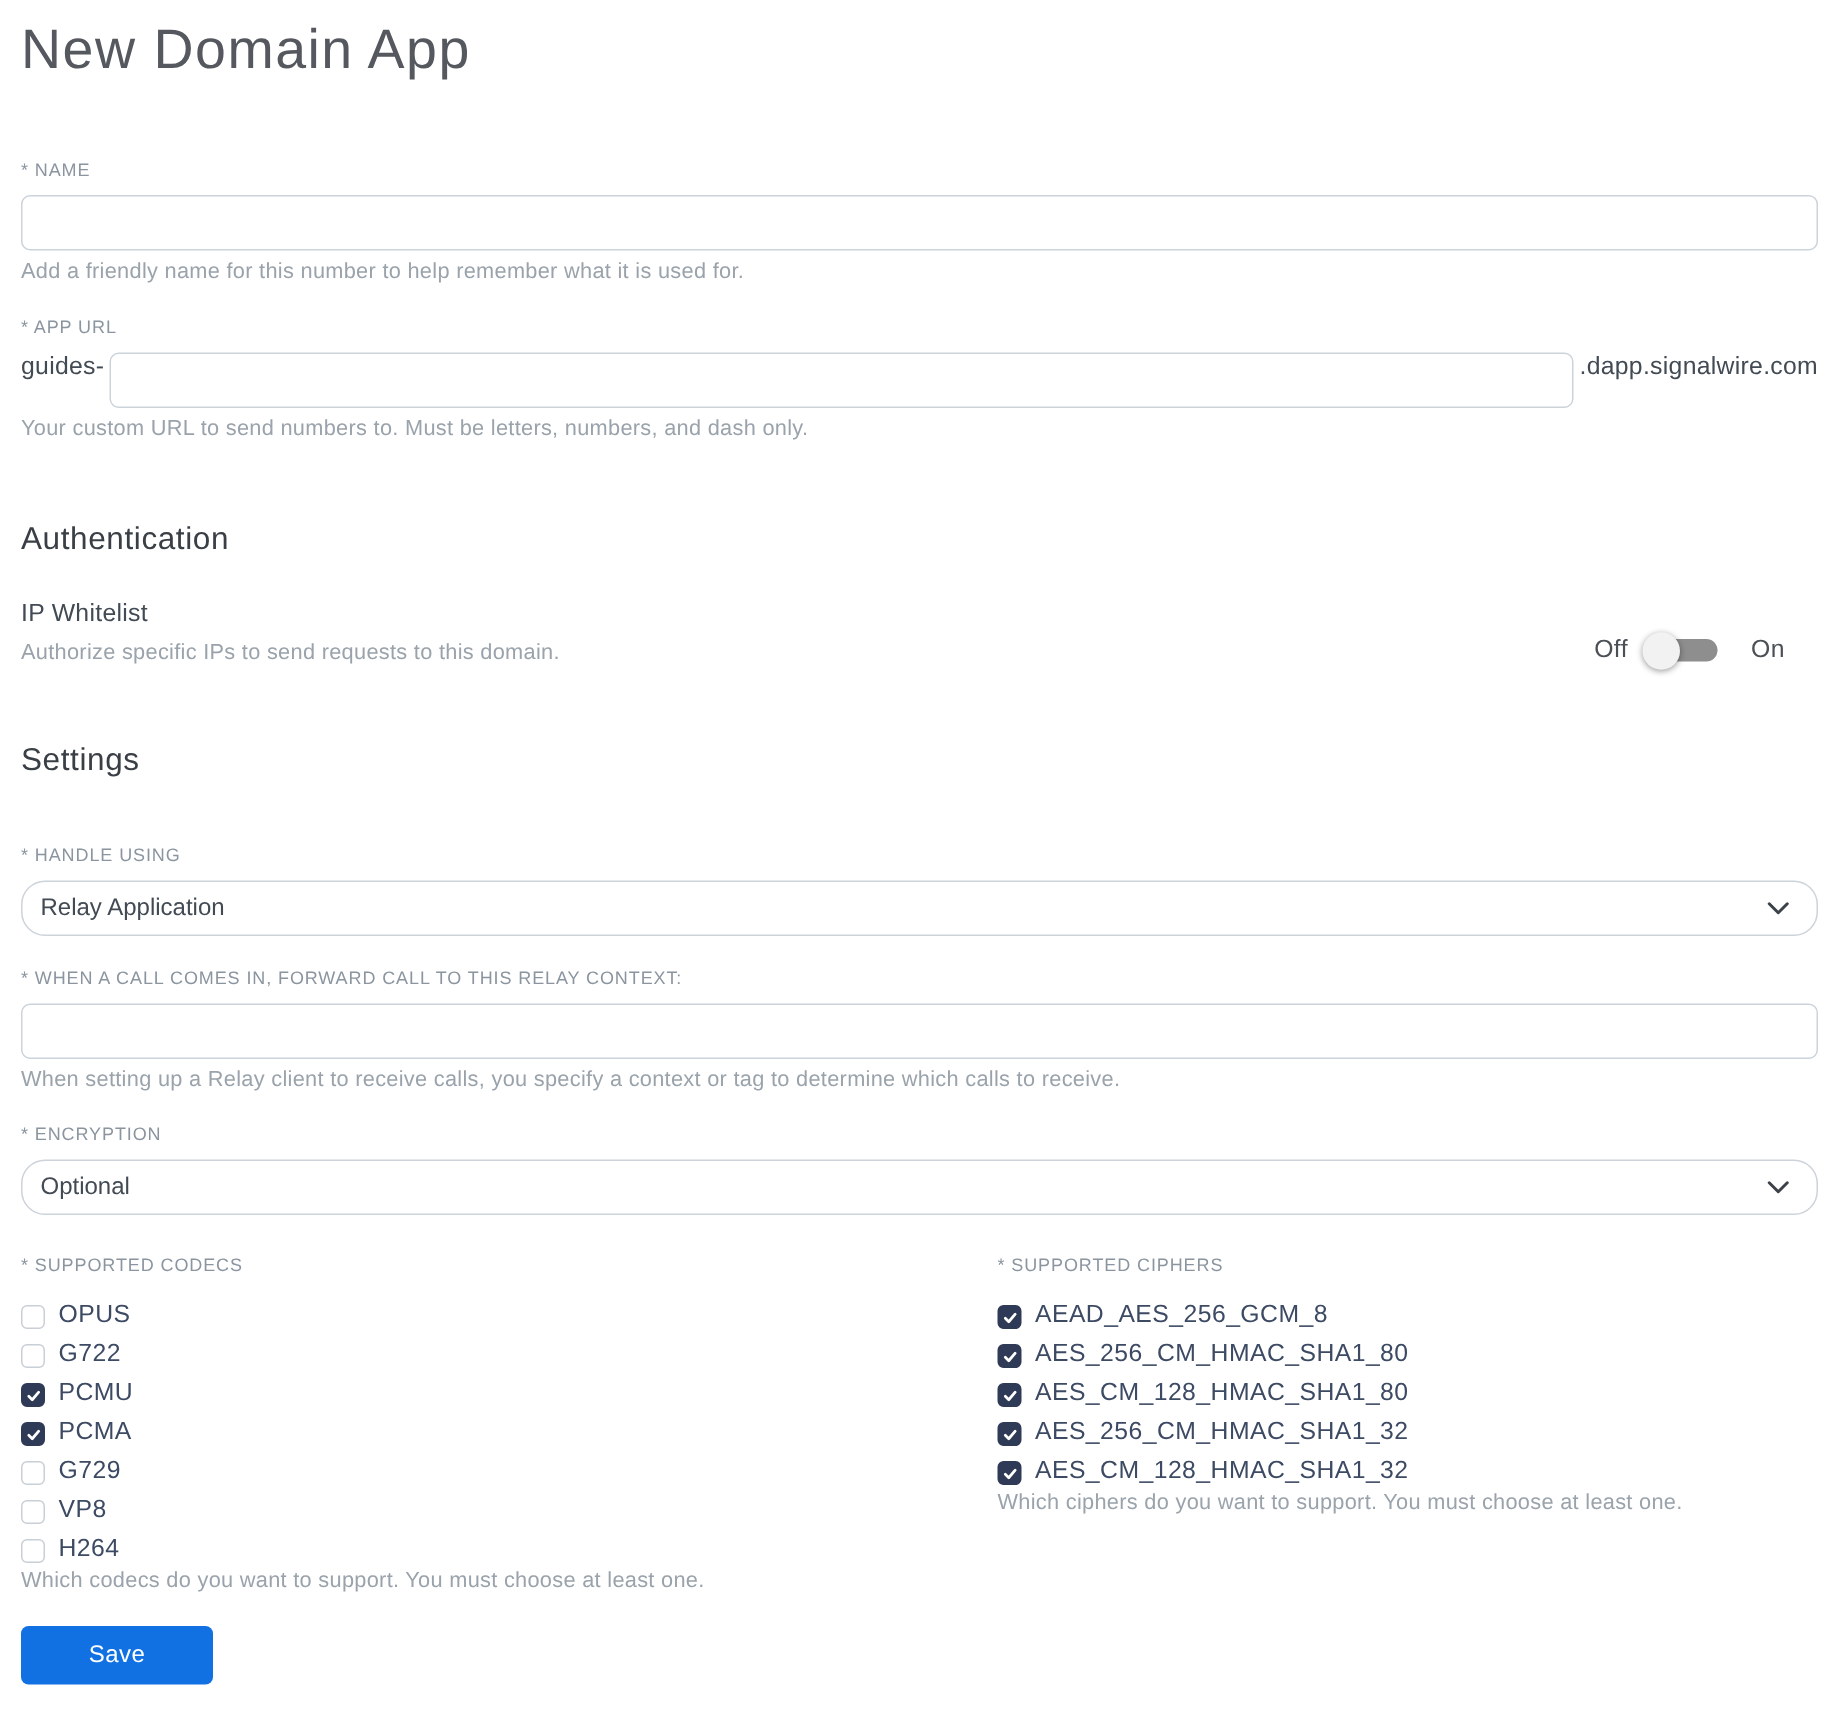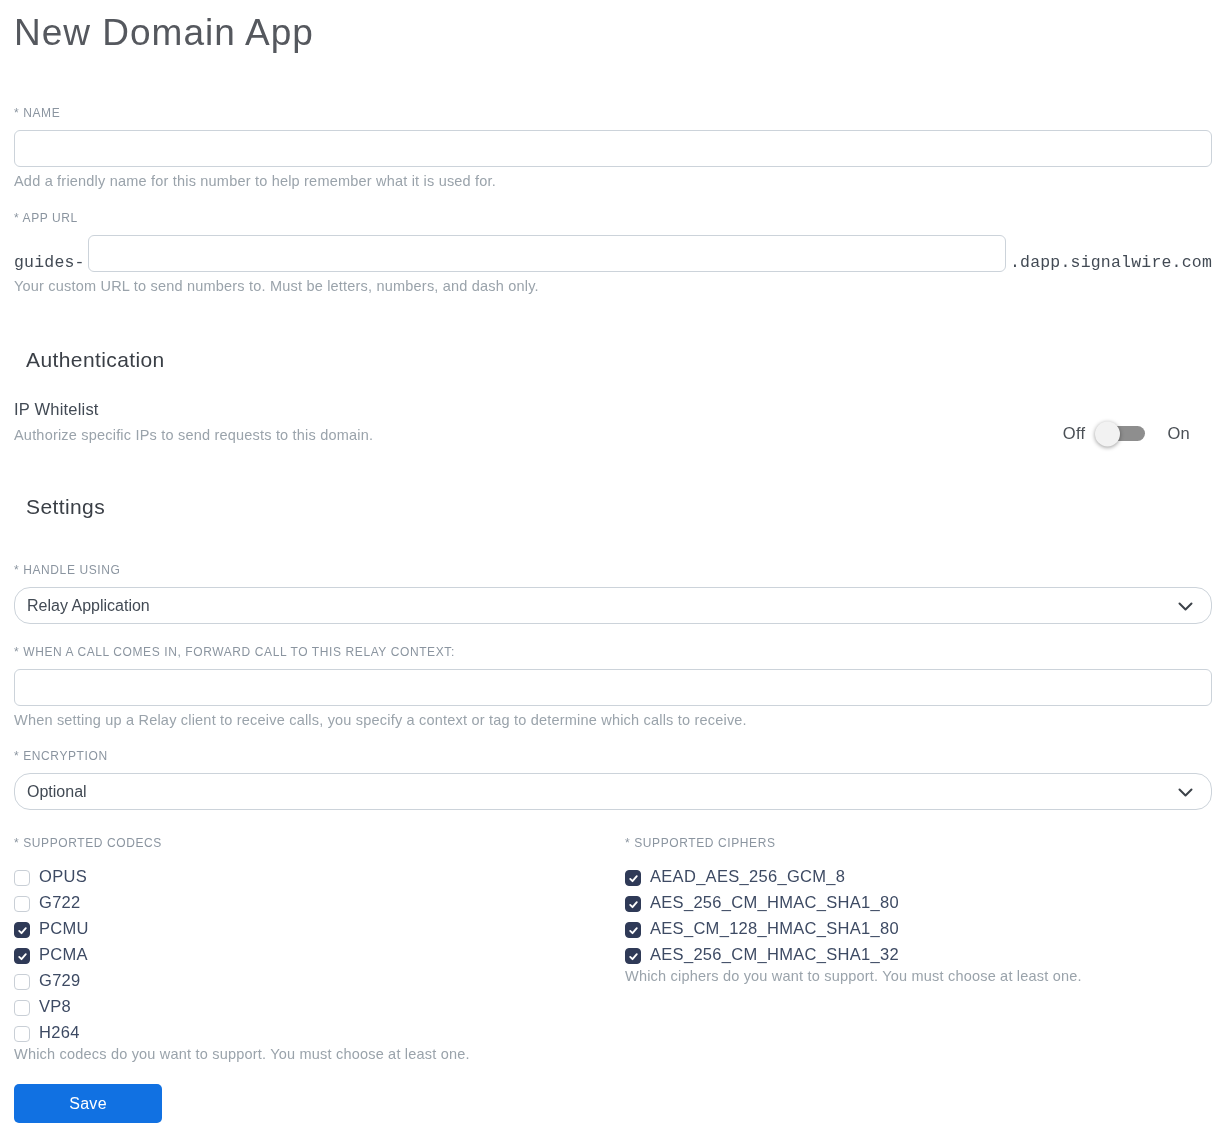--- a/index.html
+++ b/index.html
@@ -58,32 +58,32 @@
     color:var(--body-dark);
     font-family:inherit;
     outline:none;
     background:#fff;
     width:100%;
   }
   .input-name{width:792px;}
   .group-name{margin-top:50px;}
   .group-appurl{margin-top:22px;}
 
-  .url-row{display:flex;align-items:flex-end;font-family:Liberation Mono, monospace;}
+  .url-row{display:flex;align-items:flex-start;}
   .url-prefix,.url-suffix{font-size:16.5px;color:var(--body-dark);letter-spacing:0.2px;}
   .url-prefix{margin-right:3px;}
   .url-suffix{margin-left:4px;}
   .input-url{width:305px;height:38px;}
 
   .section-heading{
     font-size:21px;
     font-weight:400;
     color:var(--heading-dark);
     letter-spacing:0.4px;
-    margin:12px;
+    margin:0;
   }
   .heading-auth{margin-top:54px;}
   .heading-settings{margin-top:52px;}
 
   .auth-row{
     margin-top:28px;
     display:flex;
     justify-content:space-between;
     align-items:flex-end;
   }
@@ -125,20 +125,21 @@
     color:var(--body-dark);
     background:#fff;
     cursor:pointer;
   }
   .select-box .chevron{flex:0 0 auto;margin-left:10px;}
 
   .codec-cipher-row{
     display:flex;
     margin-top:26px;
     align-items:flex-start;
+    gap:40px;
   }
   .col-codecs{width:611px;flex:0 0 611px;}
   .col-ciphers{flex:1 1 auto;}
 
   .check-list{margin-top:10px;}
   .check-row{
     display:flex;
     align-items:flex-end;
     height:26px;
     cursor:pointer;
@@ -162,21 +163,21 @@
   .checkbox.checked svg{display:block;}
   .check-label{
     font-size:16.5px;
     color:var(--check-label);
     letter-spacing:0.3px;
   }
   .list-helper{margin-top:4px;}
 
   .save-button{
     margin-top:22px;
-    width:148px;height:39px;
+    width:128px;height:39px;
     background:var(--accent-blue);
     color:#ffffff;
     font-size:16px;
     font-family:inherit;
     border:none;
     border-radius:5px;
     cursor:pointer;
     letter-spacing:0.3px;
   }
 </style>
@@ -349,20 +350,28 @@
 
   <div class="check-row">
     <span class="checkbox checked">
       <svg width="11" height="11" viewBox="0 0 12 12" fill="none">
         <path d="M2.4 6.4 L4.9 8.9 L9.6 3.4" stroke="#ffffff" stroke-width="2" stroke-linecap="round" stroke-linejoin="round"></path>
       </svg>
     </span>
     <span class="check-label">AES_256_CM_HMAC_SHA1_32</span>
   </div>
 
+  <div class="check-row">
+    <span class="checkbox checked">
+      <svg width="11" height="11" viewBox="0 0 12 12" fill="none">
+        <path d="M2.4 6.4 L4.9 8.9 L9.6 3.4" stroke="#ffffff" stroke-width="2" stroke-linecap="round" stroke-linejoin="round"></path>
+      </svg>
+    </span>
+    <span class="check-label">AES_CM_128_HMAC_SHA1_32</span>
+  </div>
 </div>
       <div class="helper list-helper">Which ciphers do you want to support. You must choose at least one.</div>
     </div>
 
   </div>
 
   <button class="save-button">Save</button>
 
 </div>
 

